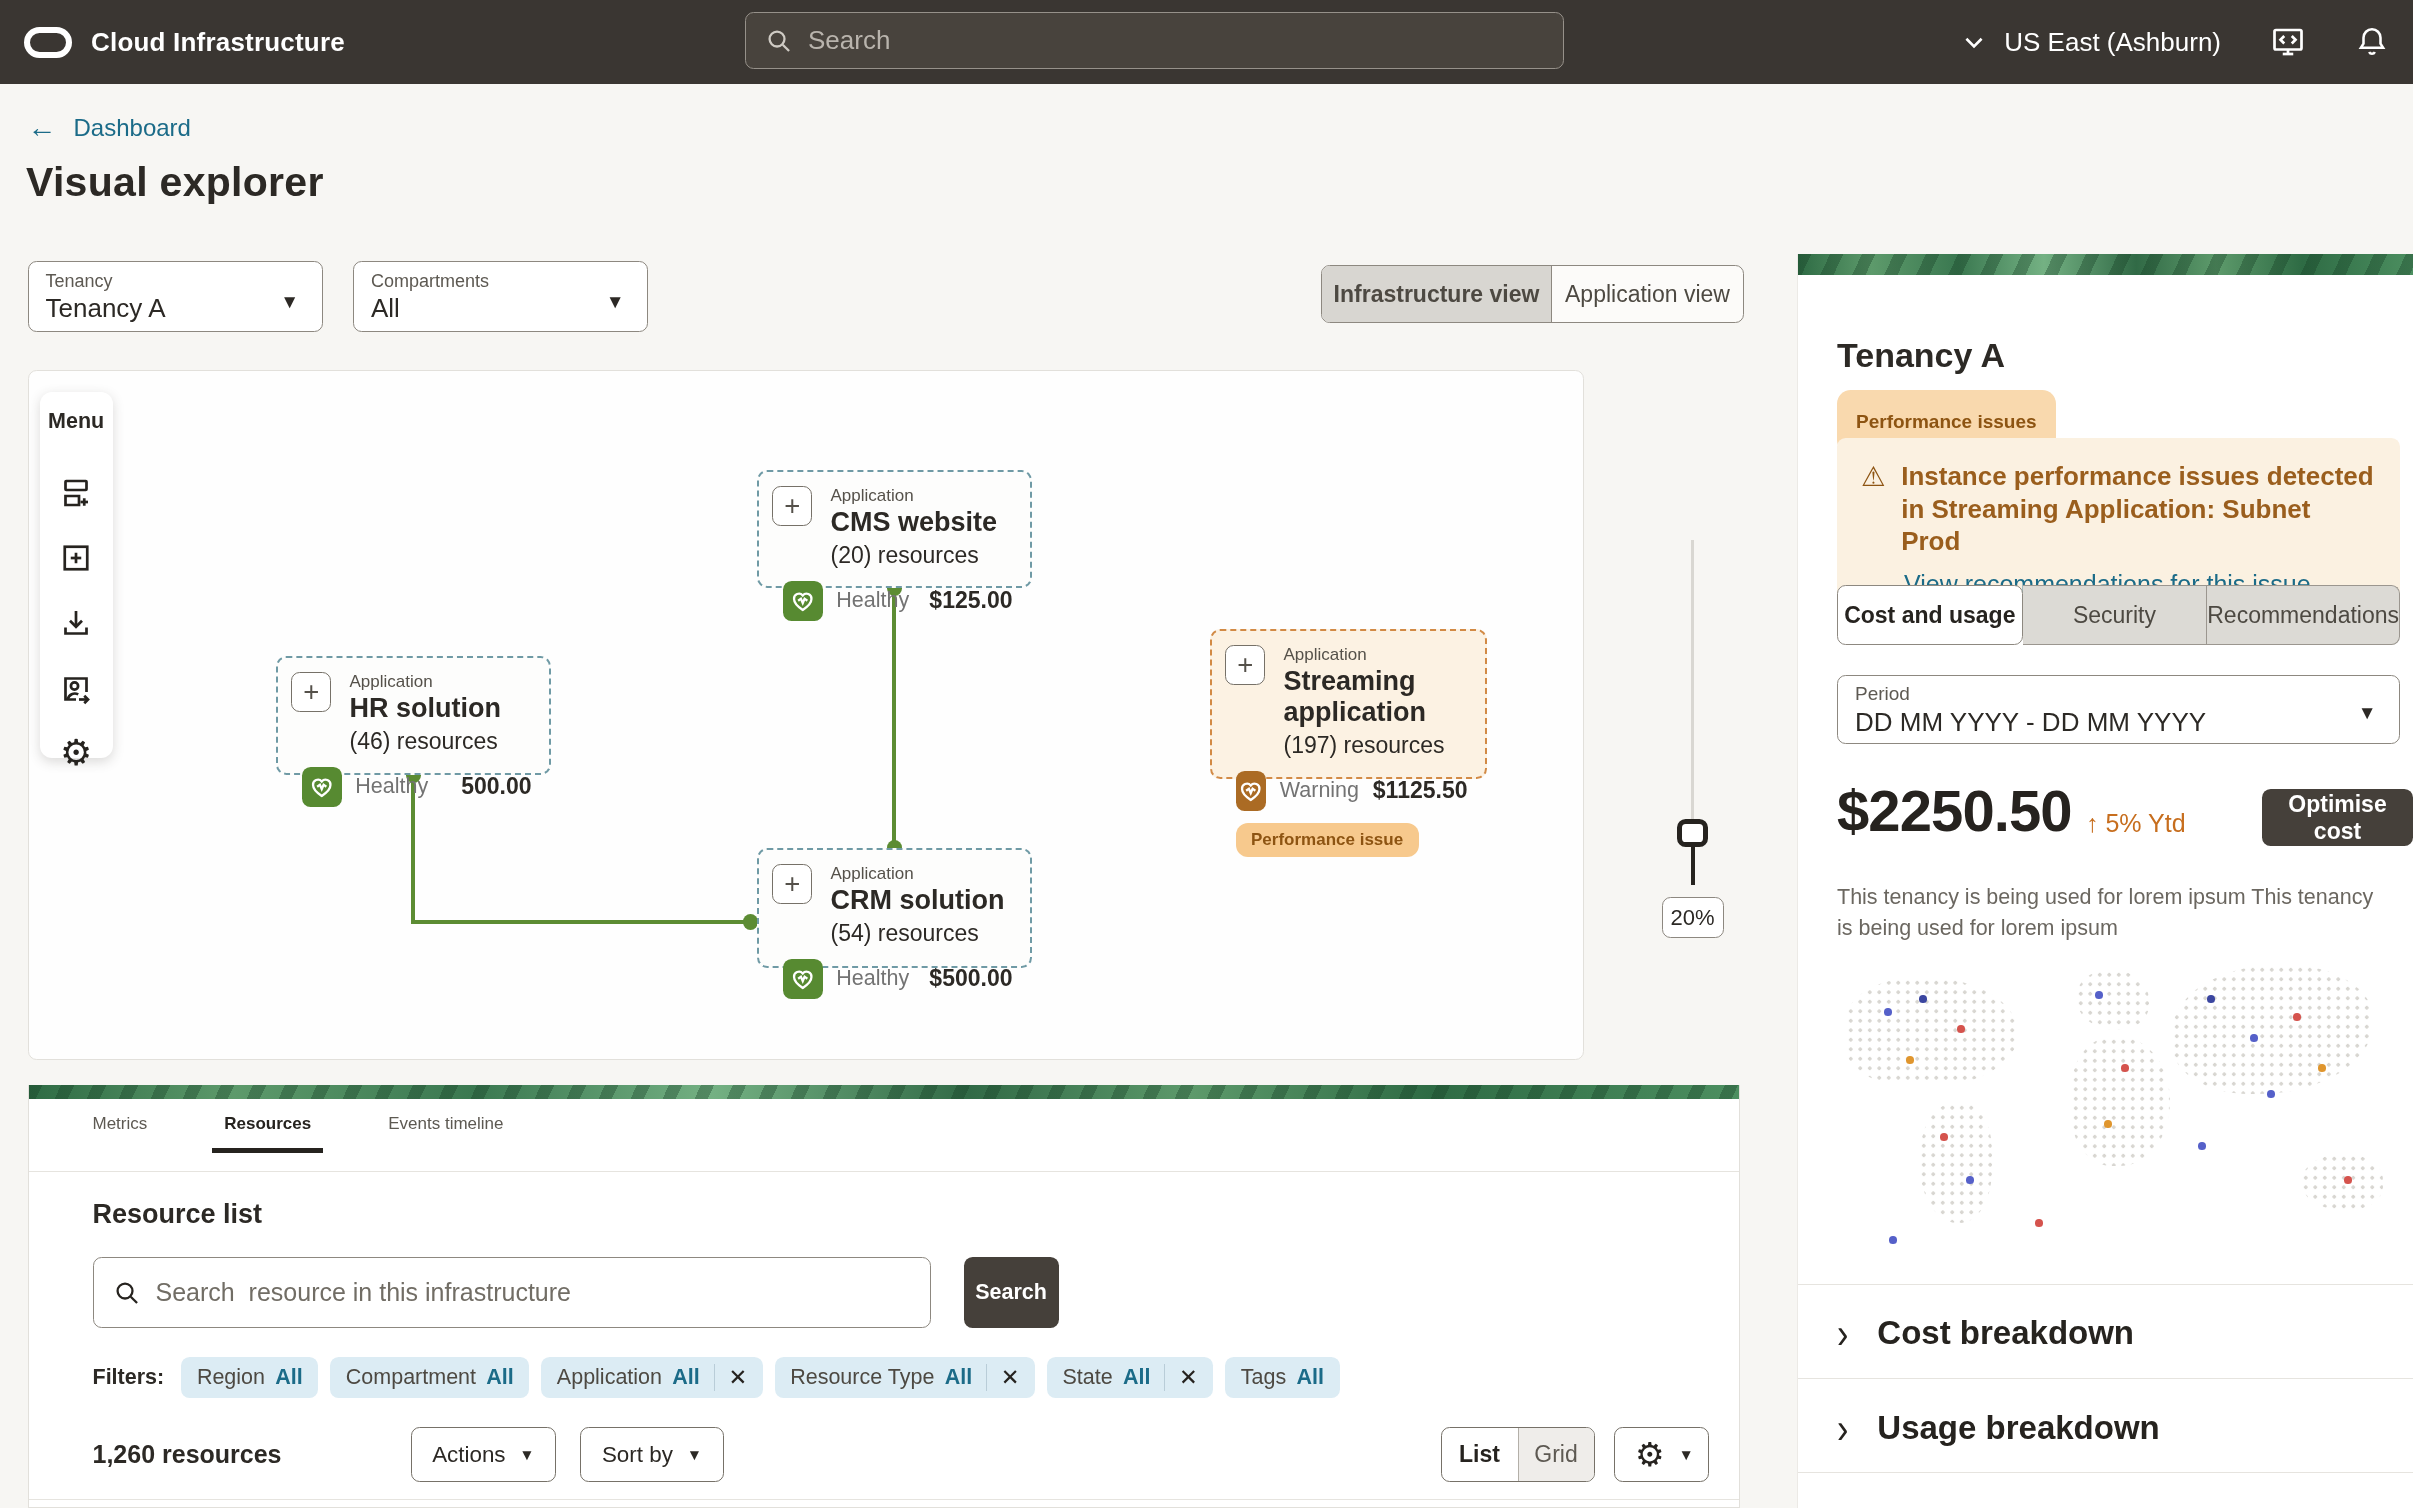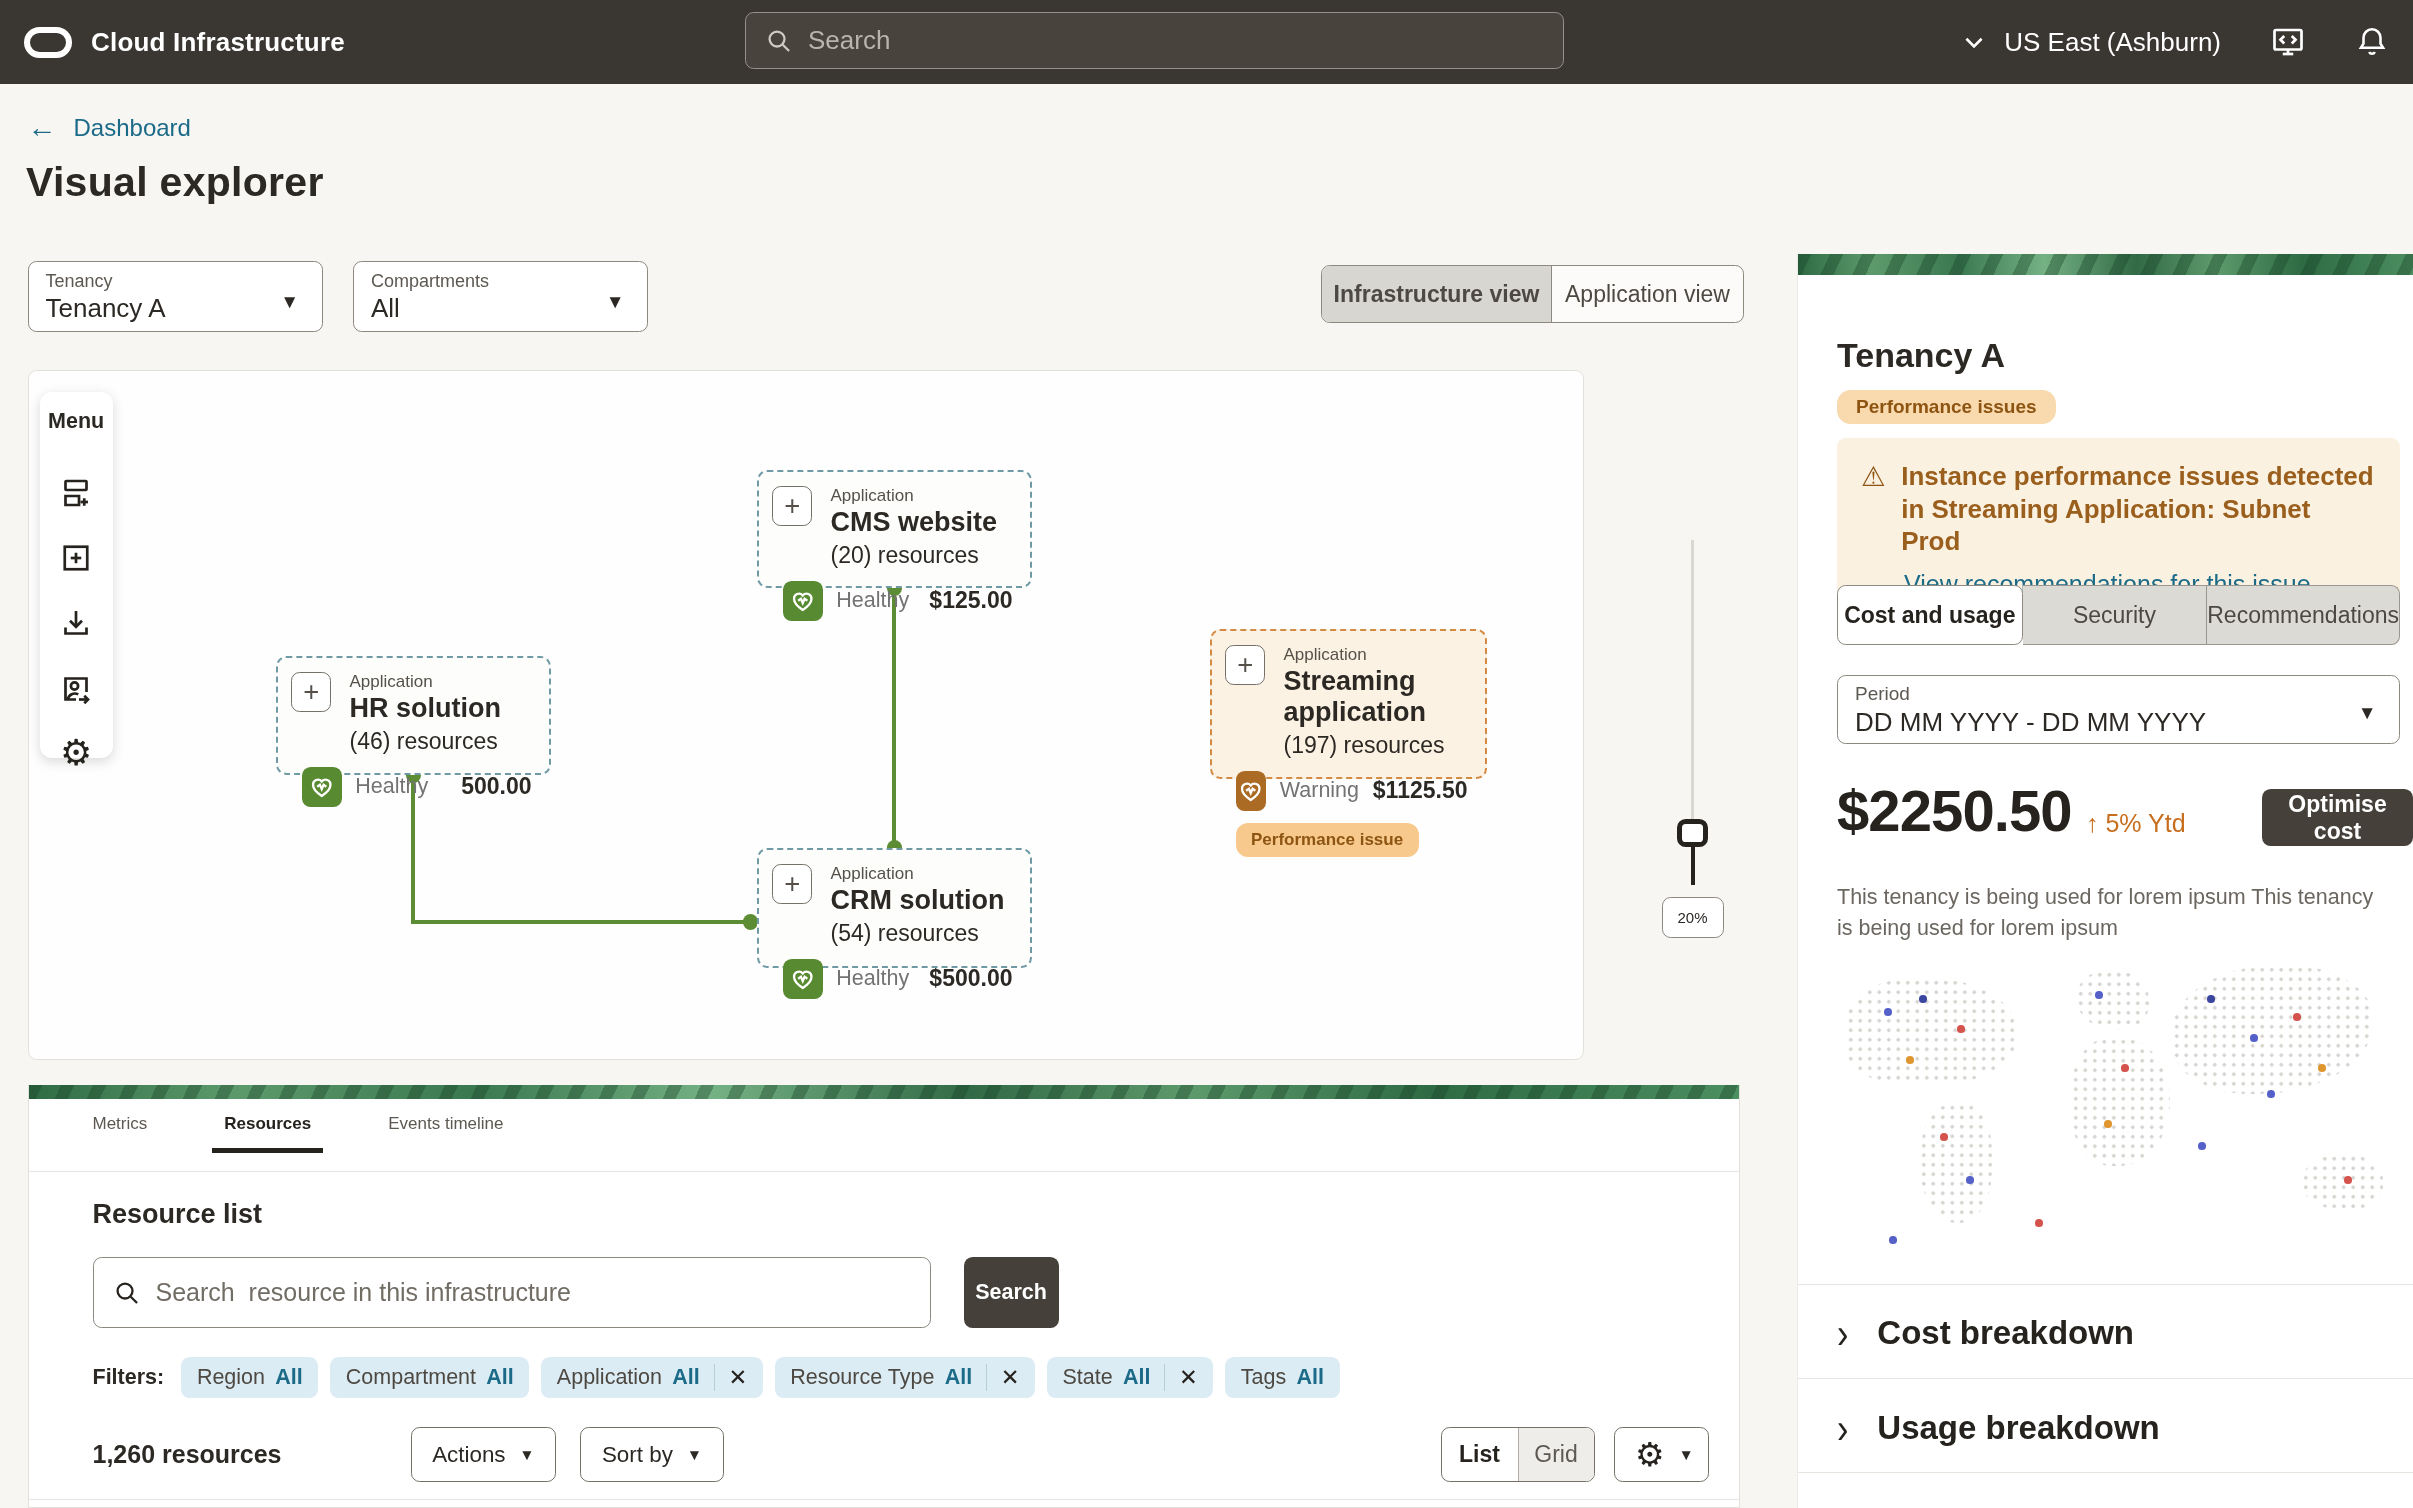--- a/index.html
+++ b/index.html
@@ -52,21 +52,21 @@
   .status-lbl { font-size:21.5px; font-weight:400; color:#737373; }
   .node-cost { margin-left:auto; font-size:23px; font-weight:700; color:#2c2925; }
   .perf-badge { display:inline-block; margin-top:12px; margin-left:-48px; background:#f7c98d; color:#8d5412; font-size:17px; font-weight:700; padding:6.9px 15.5px; border-radius:12px; }
 
   .conn { position:absolute; background:#5c8c33; }
   .conn-dot { position:absolute; width:15.5px; height:15.5px; border-radius:50%; background:#5c8c33; }
 
   .zoom-track { position:absolute; left:1662px; top:169px; width:3.4px; height:283px; background:#d9d7d2; }
   .zoom-handle { position:absolute; left:1648px; top:448px; width:31px; height:27.5px; border:5.2px solid #26231f; border-radius:8.6px; background:#fff; cursor:grab; }
   .zoom-stem { position:absolute; left:1662px; top:475px; width:4.3px; height:39px; background:#26231f; }
-  .zoom-label { position:absolute; left:1633px; top:526px; width:62px; height:41px; border:1.7px solid #8d8880; border-radius:8.6px; background:#fff; display:flex; align-items:center; justify-content:center; font-size:15px; color:#2c2925; }
+  .zoom-label { position:absolute; left:1633px; top:526px; width:62px; height:41px; border:1.7px solid #8d8880; border-radius:8.6px; background:#fff; display:flex; align-items:center; justify-content:center; font-size:22px; color:#2c2925; }
 
   
   .banner { background:
       repeating-linear-gradient(115deg, rgba(20,60,35,.35) 0 12px, rgba(255,255,255,0) 12px 29px),
       linear-gradient(90deg,#2e6b44,#5d9a6b 12%,#3a7850 26%,#74b183 40%,#316a46 55%,#5d9a6b 68%,#2e6b44 82%,#4c8f60 100%);
   }
 
   
   .bottom-panel { position:absolute; left:27.5px; top:1085px; width:1712px; height:423px; background:#fff; border:0.9px solid #e2e0db; border-top:none; overflow:hidden; }
   .bp-strip { position:absolute; left:0; top:0; width:100%; height:13.8px; }
@@ -94,21 +94,21 @@
   .lg-seg { width:76px; display:flex; align-items:center; justify-content:center; font-size:23px; cursor:pointer; color:#26231f; font-weight:600; }
   .lg-seg.inactive { background:#efedea; color:#5d5952; border-left:1.7px solid #b3afa8; font-weight:400; }
   .gear-btn { margin-left:19px; width:95px; }
   .gear-glyph { font-size:33px; line-height:1; color:#26231f; }
   .bp-bottom-line { position:absolute; left:0; top:414px; width:100%; height:0.9px; background:#e6e4df; }
 
   
   .side-panel { position:absolute; left:1797px; top:254px; width:616px; height:1254px; background:#fff; border-left:0.9px solid #eceae6; }
   .sp-strip { position:absolute; left:0; top:0; width:100%; height:20.6px; }
   .sp-title { position:absolute; left:39px; top:82px; font-size:34px; font-weight:700; color:#2c2925; }
-  .sp-badge { position:absolute; left:39px; top:136px; background:#f9d9ae; color:#8d5412; font-size:19px; font-weight:700; padding:6px 19px; border-radius:13.8px; }
+  .sp-badge { position:absolute; left:39px; top:136px; background:#f9d9ae; color:#8d5412; font-size:19px; font-weight:700; padding:21px 19px; border-radius:13.8px; }
   .alert-box { position:absolute; left:39px; top:184px; width:563px; background:#fbf1e1; border-radius:8.6px; padding:22.4px 26px 22.4px 24px; }
   .alert-line { display:flex; gap:15.5px; }
   .alert-tri { color:#8d5412; font-size:27.5px; line-height:1.2; }
   .alert-msg { font-size:26px; line-height:1.25; font-weight:700; color:#9a5e1d; }
   .alert-link { margin:12px 0 0 43px; font-size:25px; color:#1b6b88; cursor:pointer; }
   .sp-tabs { position:absolute; left:39px; top:331px; width:563px; height:60px; display:flex; }
   .sp-tab { flex:1; display:flex; align-items:center; justify-content:center; font-size:23px; color:#4d4942; background:#dcdad5; border:1.7px solid #9b968f; border-left:none; cursor:pointer; }
   .sp-tab:first-child { border-left:1.7px solid #9b968f; border-radius:8.6px 0 0 8.6px; }
   .sp-tab:last-child { border-radius:0 8.6px 8.6px 0; }
   .sp-tab.active { background:#fff; font-weight:700; color:#26231f; border-radius:8.6px; border:1.7px solid #8d8880; }

